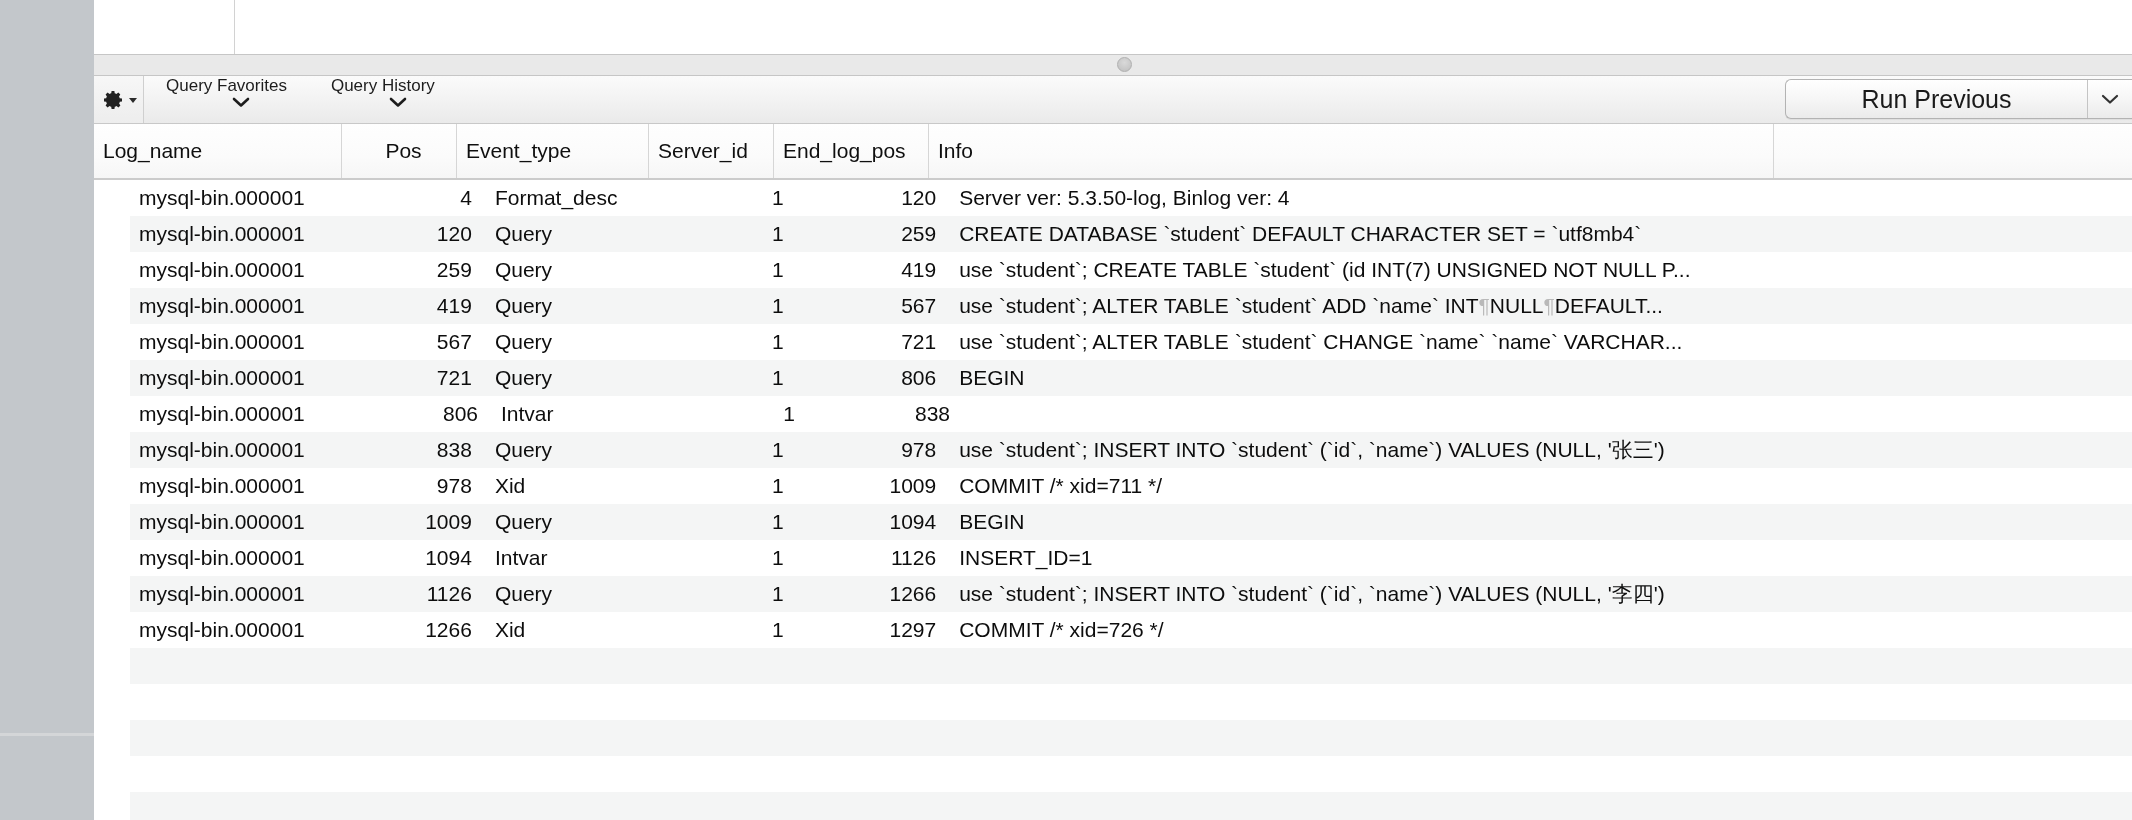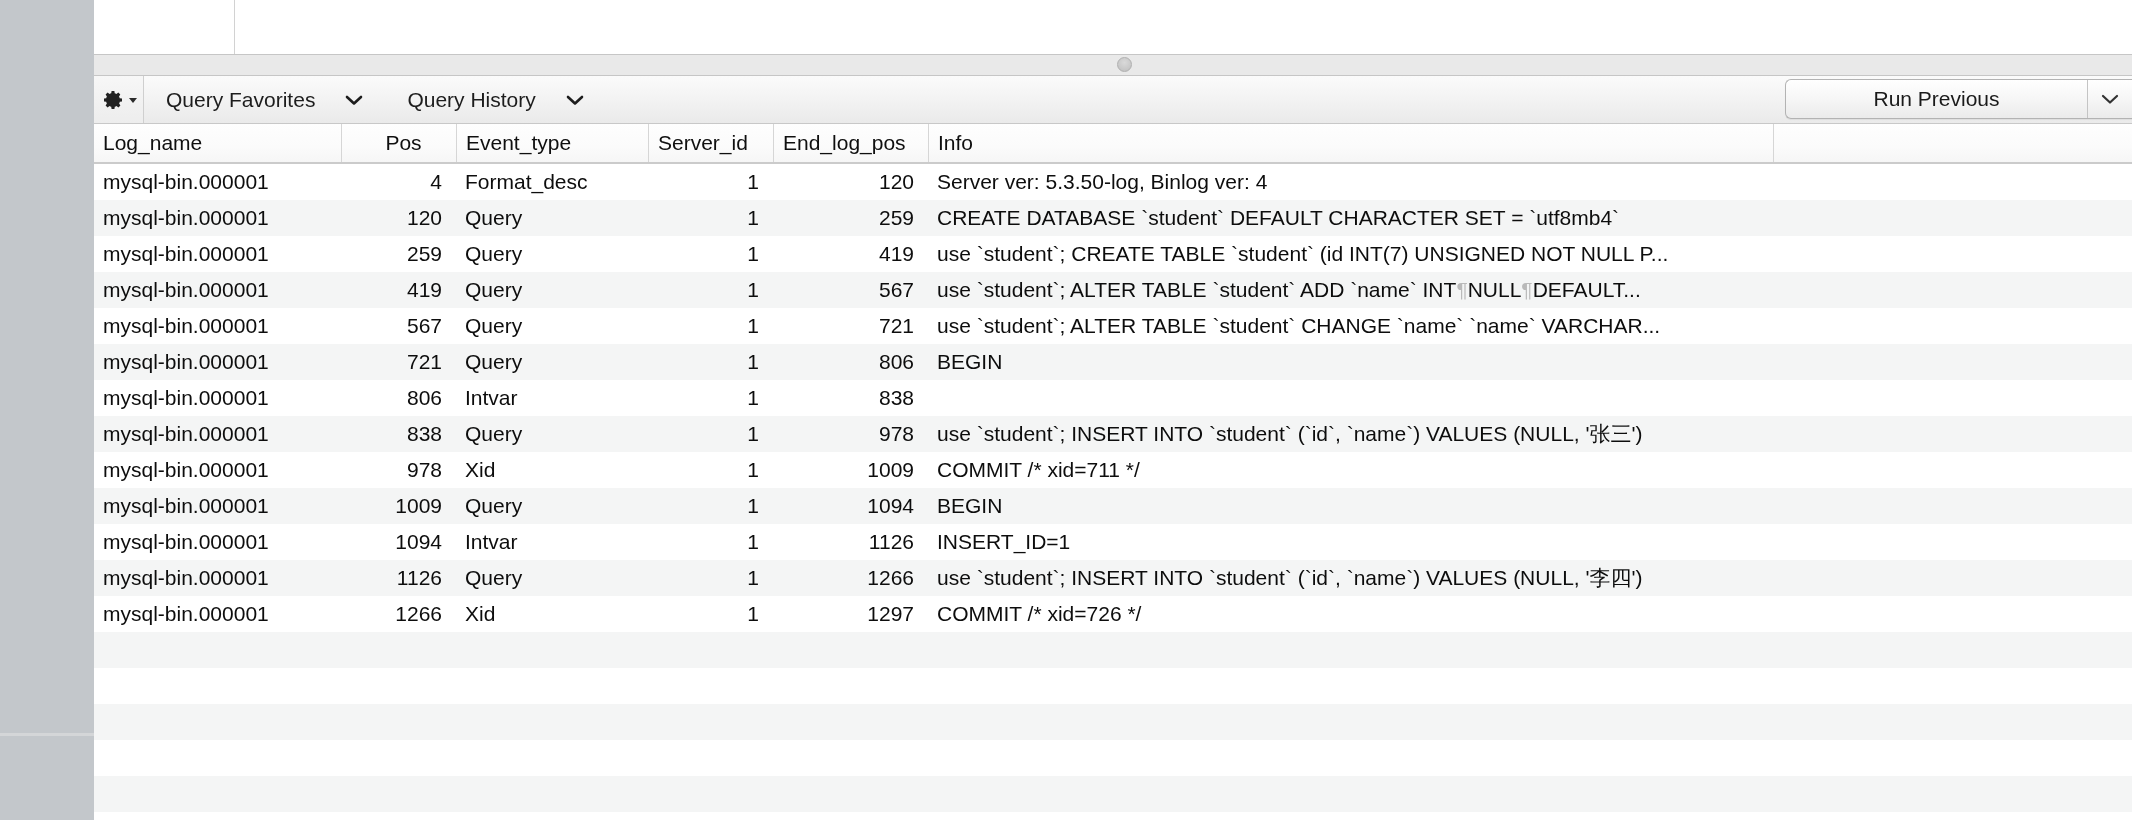--- a/index.html
+++ b/index.html
@@ -114,23 +114,24 @@
     border-right: 4px solid transparent;
     border-top: 5px solid #2b2b2b;
     margin-top: 2px;
   }
 
   .tb-menu {
     display: flex;
     align-items: center;
     height: 47px;
     padding: 0 22px;
-    font-size: 21px;
+    font-size: 17px;
     color: #1d1d1d;
     box-sizing: border-box;
+    flex-direction: column;
   }
   .tb-menu .label { white-space: nowrap; }
   .tb-chev {
     margin-left: 30px;
     display: inline-block;
   }
   .tb-chev svg { display: block; }
 
   .tb-spacer { flex: 1 1 auto; }
 
@@ -147,21 +148,21 @@
     border-radius: 6px 0 0 6px;
     background: linear-gradient(to bottom, #ffffff 0%, #f6f6f6 50%, #ebebeb 100%);
     box-sizing: border-box;
     box-shadow: 0 1px 1px rgba(0,0,0,0.06);
   }
   .run-prev-label {
     flex: 1 1 auto;
     display: flex;
     align-items: center;
     justify-content: center;
-    font-size: 21px;
+    font-size: 25px;
     color: #1a1a1a;
     white-space: nowrap;
   }
   .run-prev-arrow {
     width: 44px;
     display: flex;
     align-items: center;
     justify-content: center;
     border-left: 1px solid #c4c4c4;
   }
@@ -174,21 +175,21 @@
     top: 124px;
     width: 2038px;
     height: 696px;
     background: #ffffff;
     overflow: hidden;
   }
 
   .grid-header {
     position: relative;
     display: flex;
-    height: 40px;
+    height: 56px;
     background: linear-gradient(to bottom, #fefefe 0%, #fbfbfb 60%, #f6f6f6 100%);
     border-bottom: 2px solid #cbcbcb;
     box-sizing: border-box;
     font-size: 21px;
     color: #0f0f0f;
   }
   .hcell {
     display: flex;
     align-items: center;
     height: 100%;
@@ -201,20 +202,21 @@
   .hcell:first-child { border-left: none; }
 
   .grid-body { position: relative; }
 
   .row {
     display: flex;
     height: 36px;
     font-size: 21px;
     color: #0d0d0d;
     box-sizing: border-box;
+    margin-left: 36px;
   }
   .row.odd  { background: #ffffff; }
   .row.even { background: #f4f5f5; }
 
   .cell {
     display: flex;
     align-items: center;
     height: 100%;
     box-sizing: border-box;
     padding-left: 9px;

